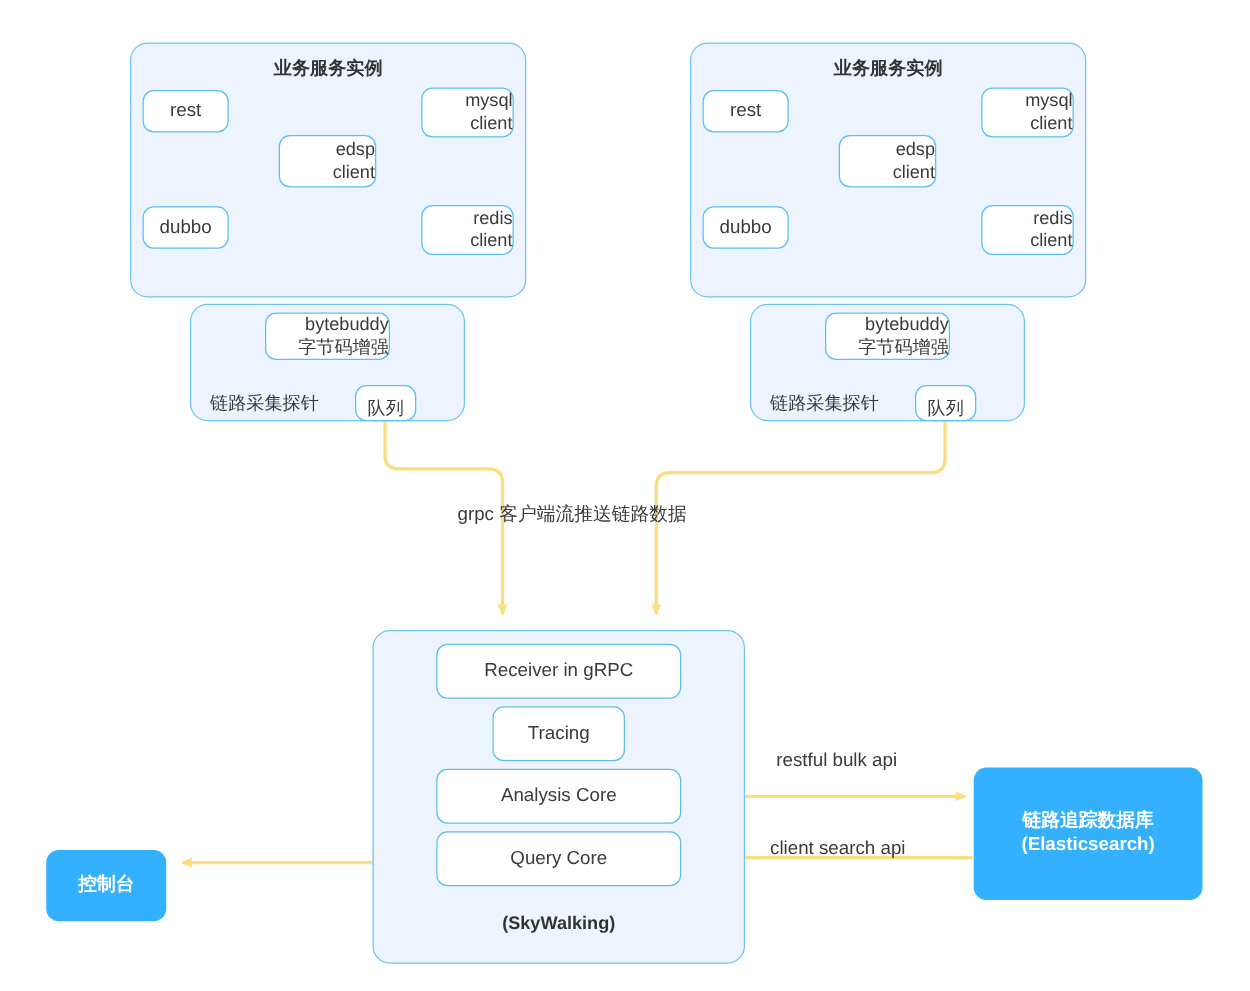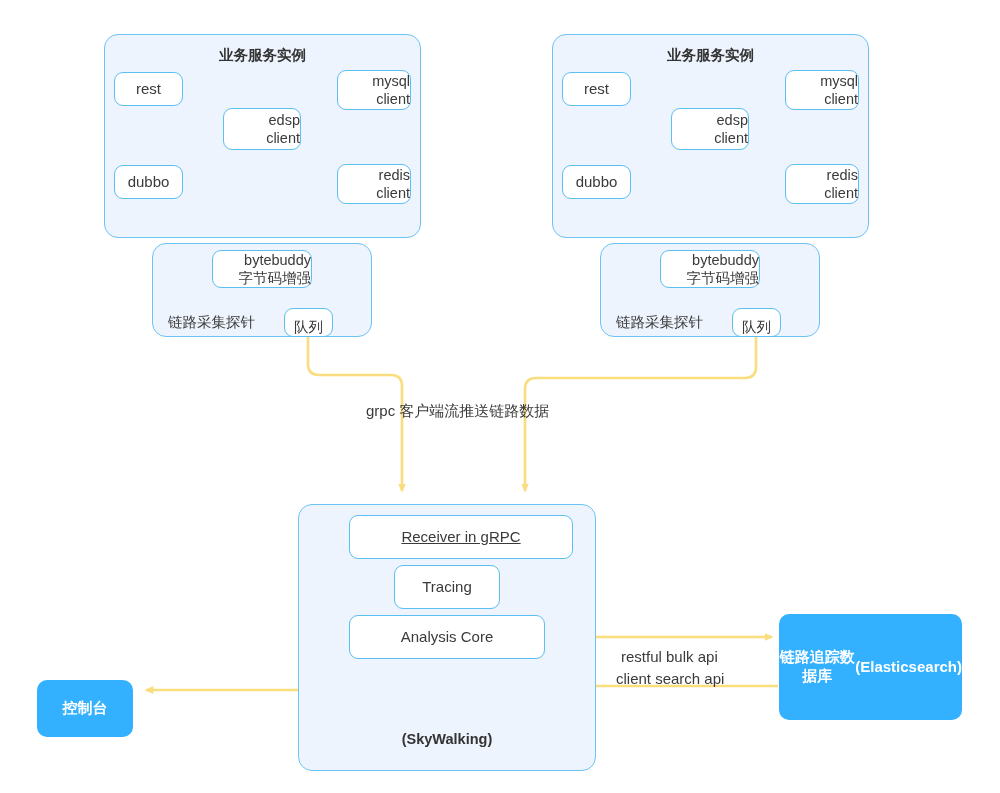--- a/index.html
+++ b/index.html
@@ -211,34 +211,37 @@
     <span>队列</span>
   </div>
 
   <div class="plainlabel zh" style="left:366px; top:402px; font-size:15px;">grpc 客户端流推送链路数据</div>
 
   <div class="node group" style="left:298px; top:504px; width:298px; height:267px;">
     <div class="footer-title" style="top:224px;">
       <div>(SkyWalking)</div>
     </div>
   </div>
-  <div class="node card" style="left:349px; top:515px; width:224px; height:44px;text-decoration:underline;">
+  <div class="node card" style="left:349px; top:515px; width:196px; height:44px;">
     <span>Receiver in gRPC</span>
   </div>
   <div class="node card" style="left:394px; top:565px; width:106px; height:44px;">
     <span>Tracing</span>
   </div>
   <div class="node card" style="left:349px; top:615px; width:196px; height:44px;">
     <span>Analysis Core</span>
   </div>
-
-  <div class="plainlabel" style="left:621px; top:648px;">restful bulk api</div>
+  <div class="node card" style="left:349px; top:665px; width:196px; height:44px;">
+    <span>Query Core</span>
+  </div>
+
+  <div class="plainlabel" style="left:621px; top:600px;">restful bulk api</div>
   <div class="plainlabel" style="left:616px; top:670px;">client search api</div>
 
-  <div class="node blue" style="left:779px; top:614px; width:183px; height:106px; ">
+  <div class="node blue" style="left:779px; top:614px; width:183px; height:106px; flex-direction:column;">
     <span>链路追踪数据库</span>
     <span>(Elasticsearch)</span>
   </div>
 
   <div class="node blue" style="left:37px; top:662px; width:96px; height:57px;margin-top:18px;">
     <span>控制台</span>
   </div>
 
 </div>
 

